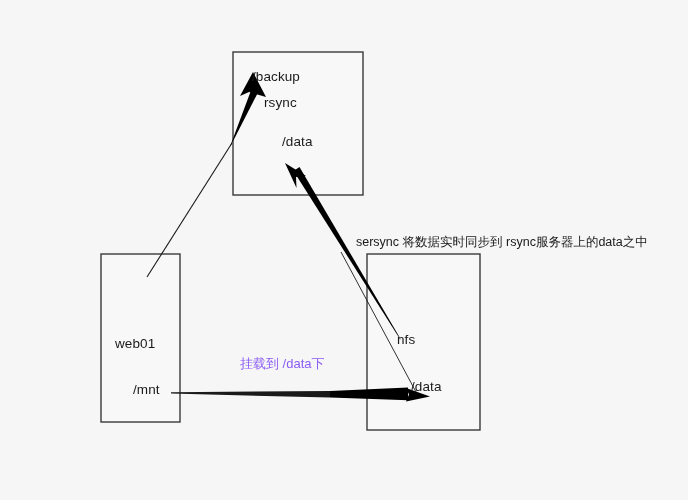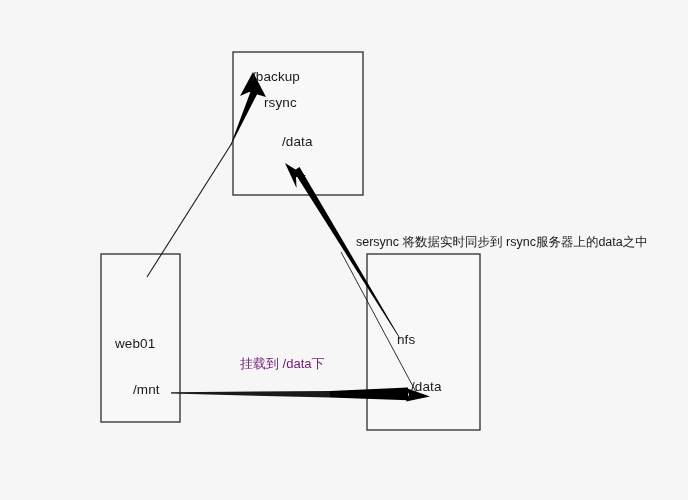--- a/index.html
+++ b/index.html
@@ -34,21 +34,21 @@
   .node-label {
     position: absolute;
     color: #1a1a1a;
     font-size: 13.5px;
     line-height: 1;
     white-space: nowrap;
     letter-spacing: 0.1px;
   }
   .edge-label {
     position: absolute;
-    color: #701a75;
+    color: #8b5cf6;
     font-size: 13px;
     line-height: 1;
     white-space: nowrap;
   }
   .annotation-label {
     position: absolute;
     color: #1a1a1a;
     font-size: 12.5px;
     line-height: 1;
     white-space: nowrap;

